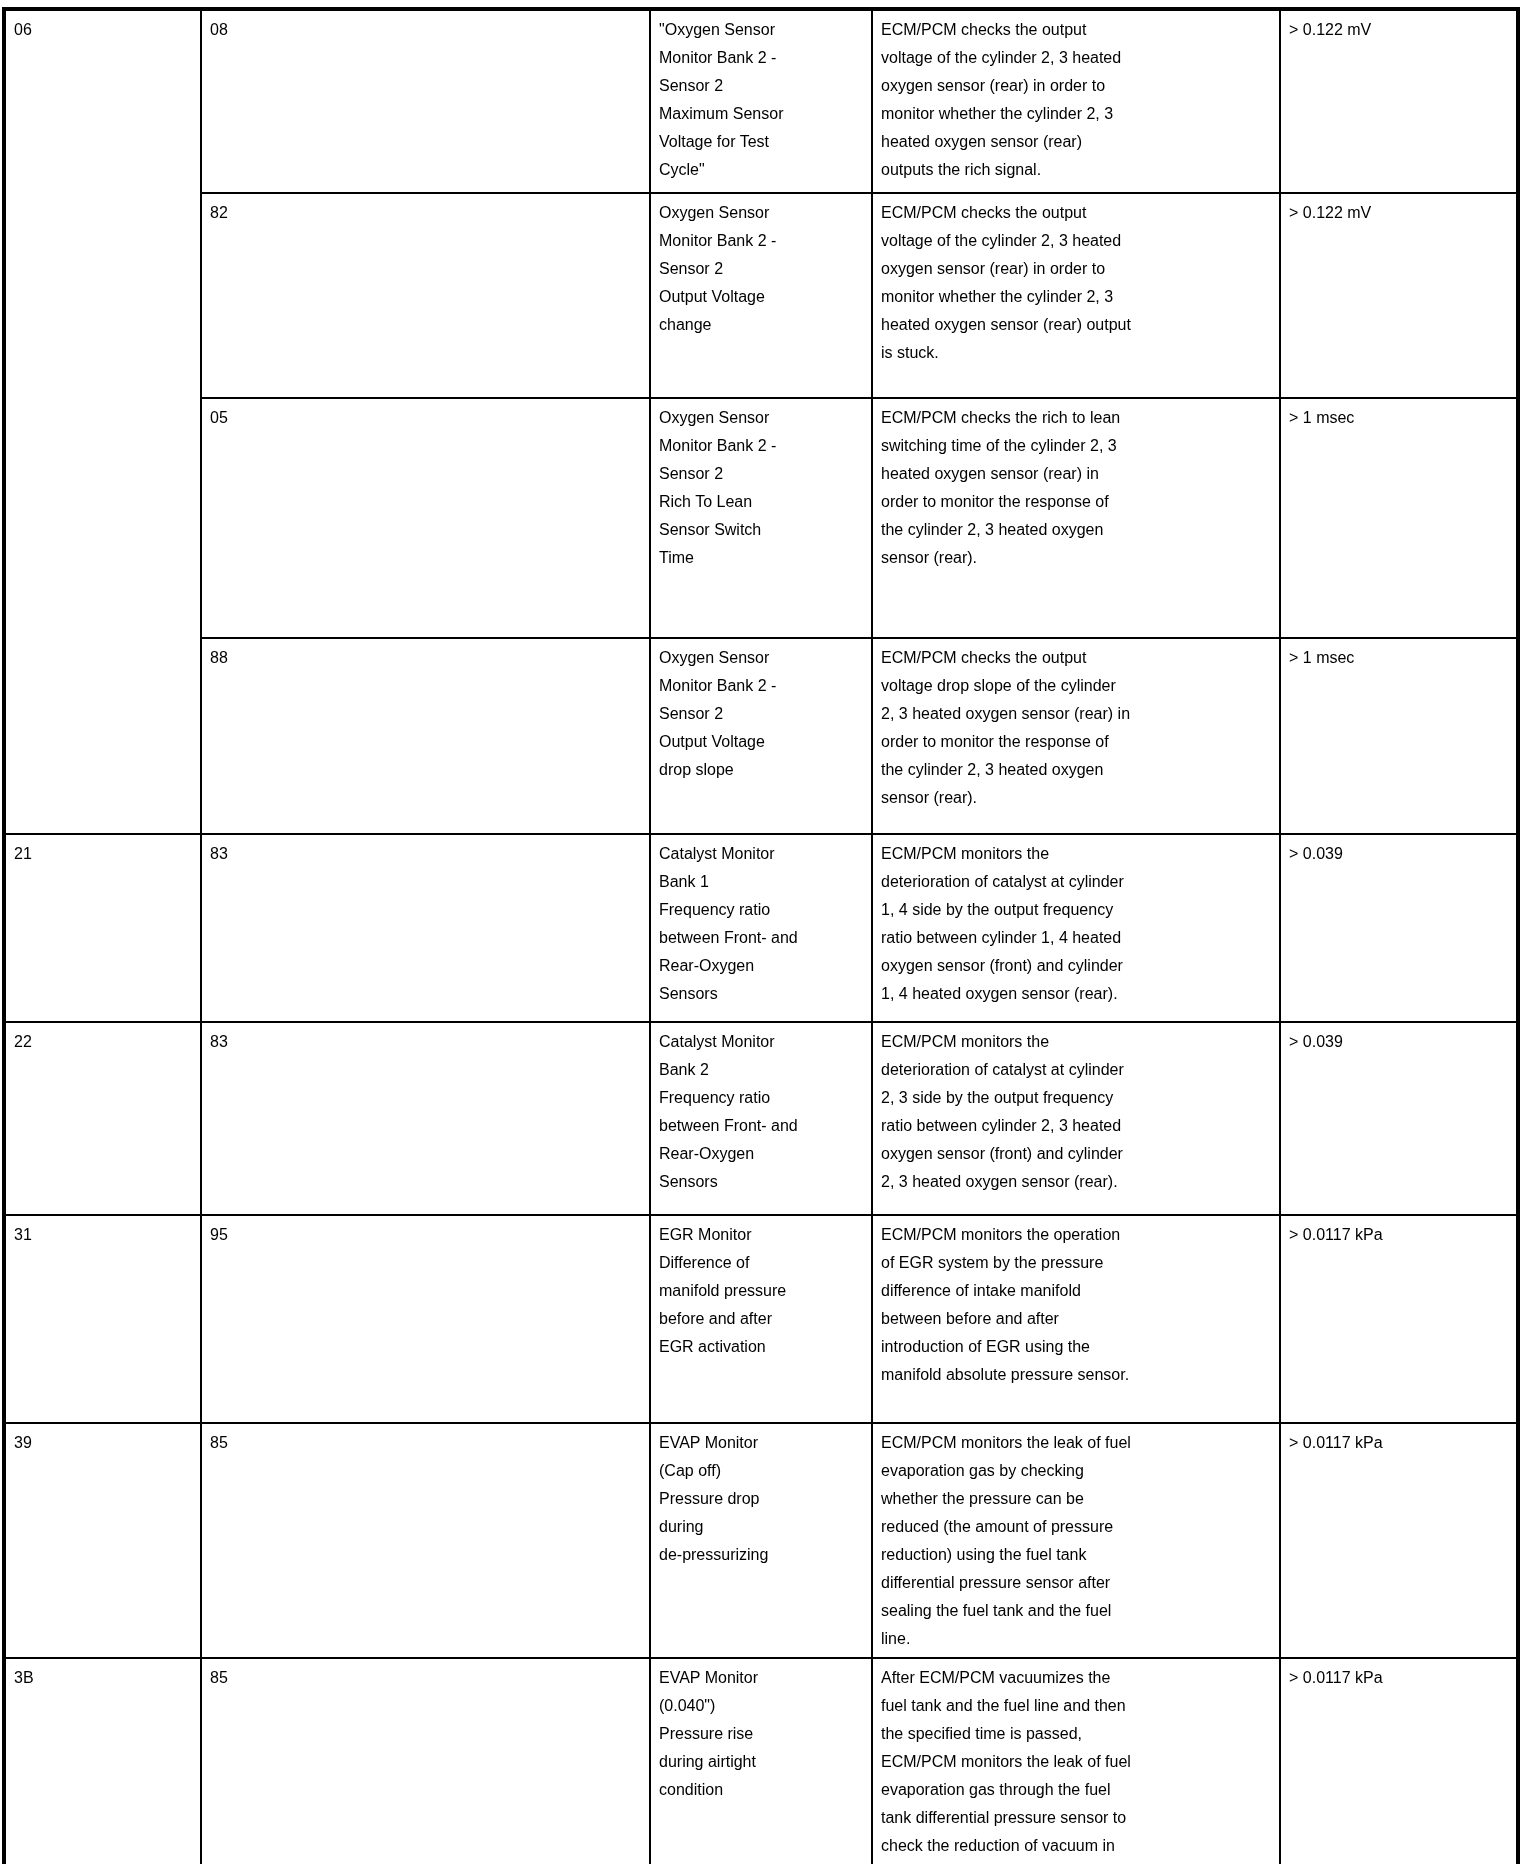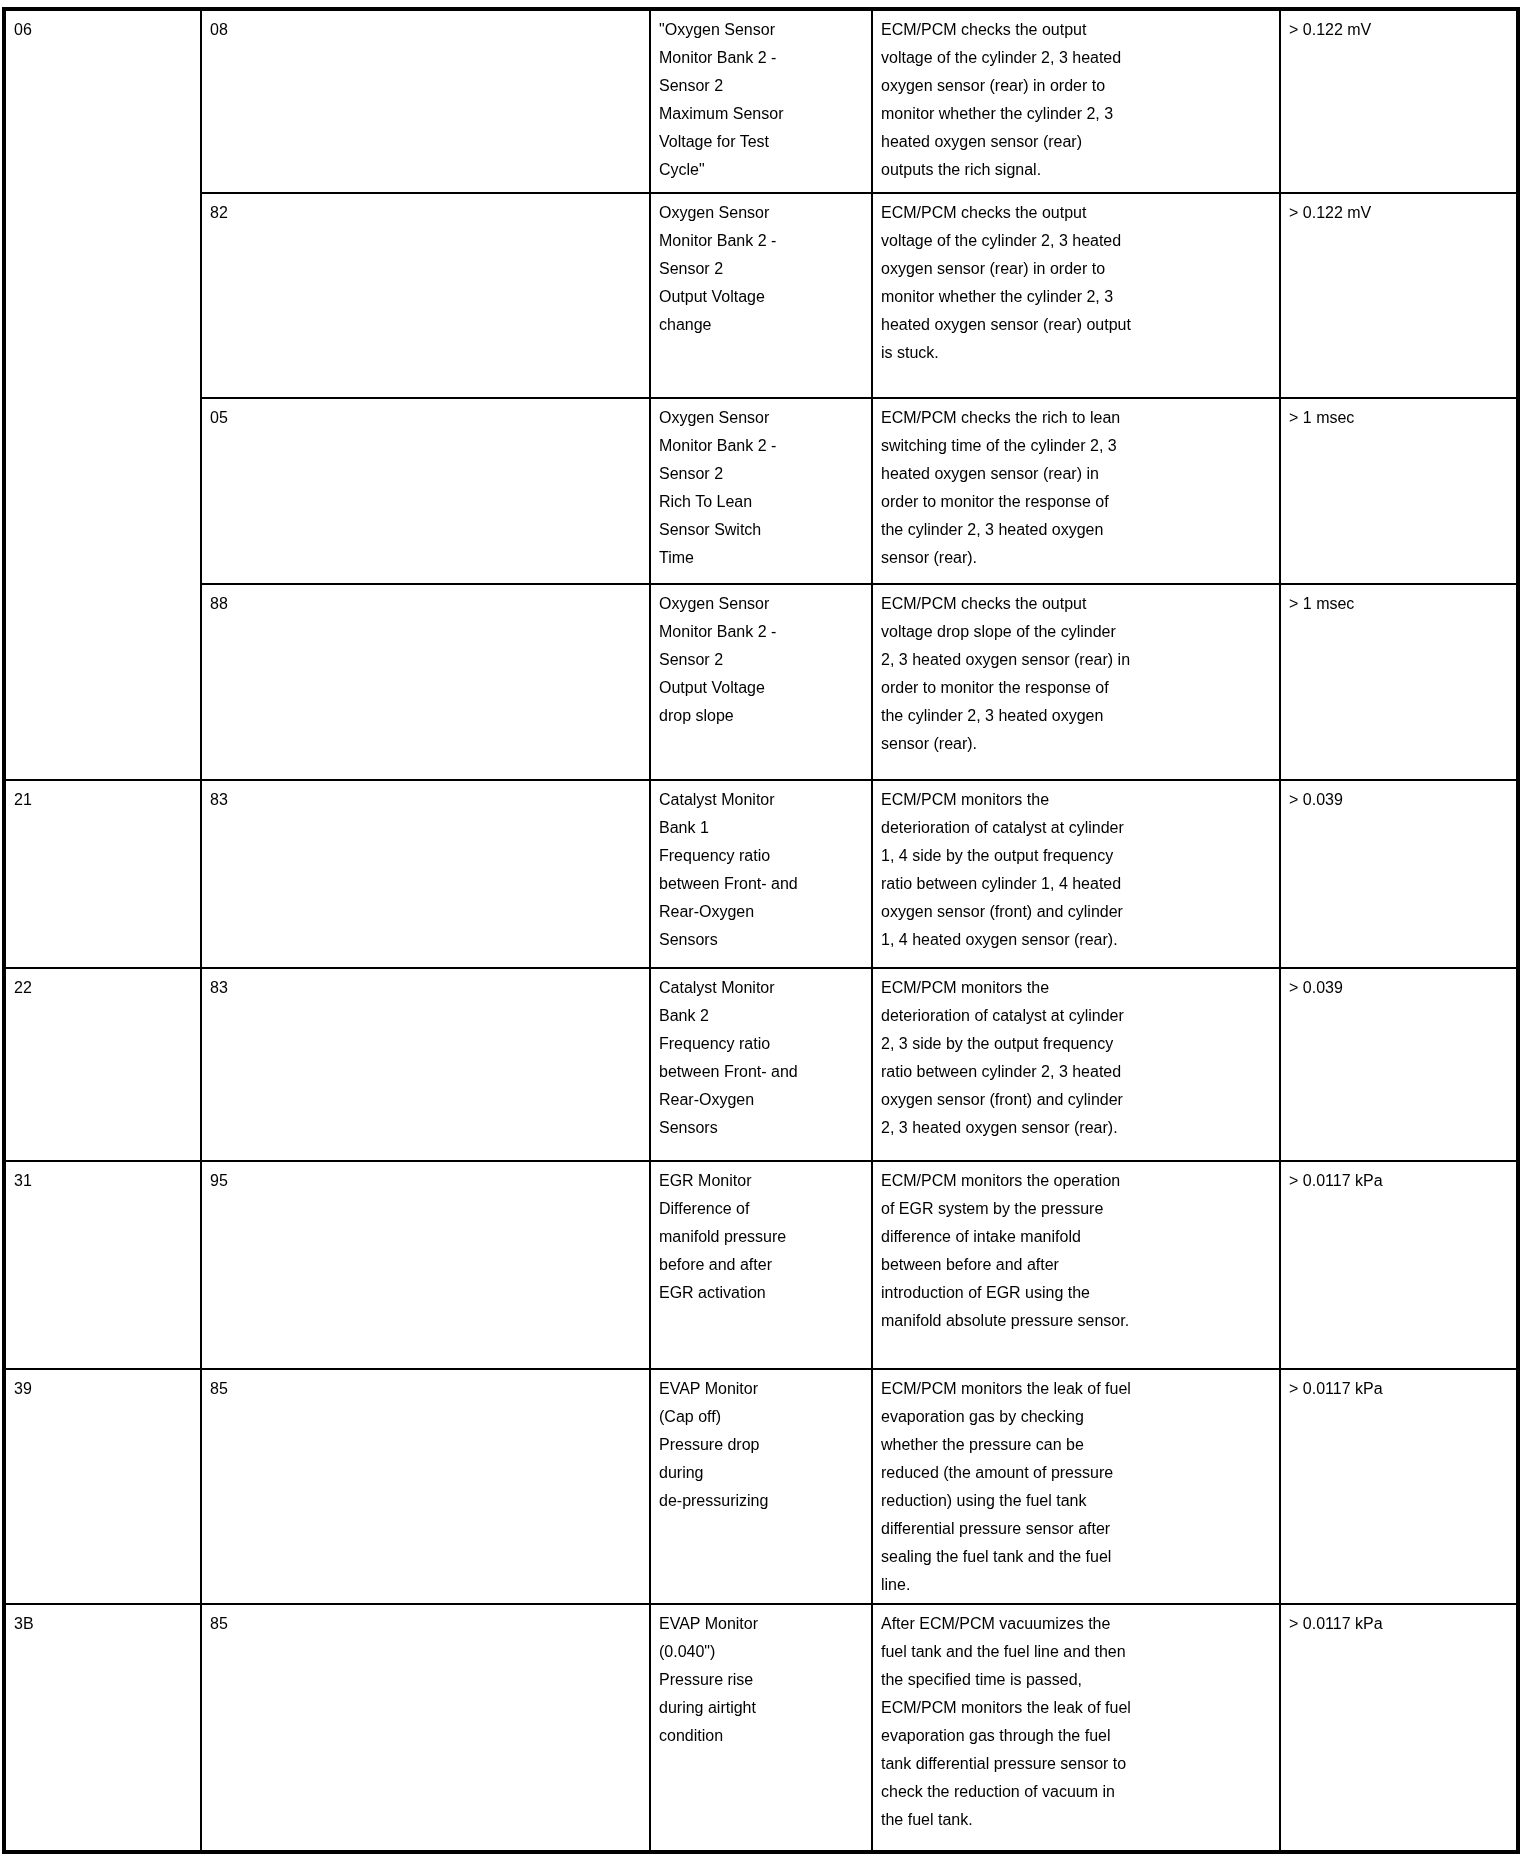--- a/index.html
+++ b/index.html
@@ -71,21 +71,21 @@
 Output Voltage
 change</td>
       <td>ECM/PCM checks the output
 voltage of the cylinder 2, 3 heated
 oxygen sensor (rear) in order to
 monitor whether the cylinder 2, 3
 heated oxygen sensor (rear) output
 is stuck.</td>
       <td>&gt; 0.122 mV</td>
     </tr>
-    <tr style="height:186px;">
+    <tr style="height:240px;">
       <td>05</td>
       <td>Oxygen Sensor
 Monitor Bank 2 -
 Sensor 2
 Rich To Lean
 Sensor Switch
 Time</td>
       <td>ECM/PCM checks the rich to lean
 switching time of the cylinder 2, 3
 heated oxygen sensor (rear) in

